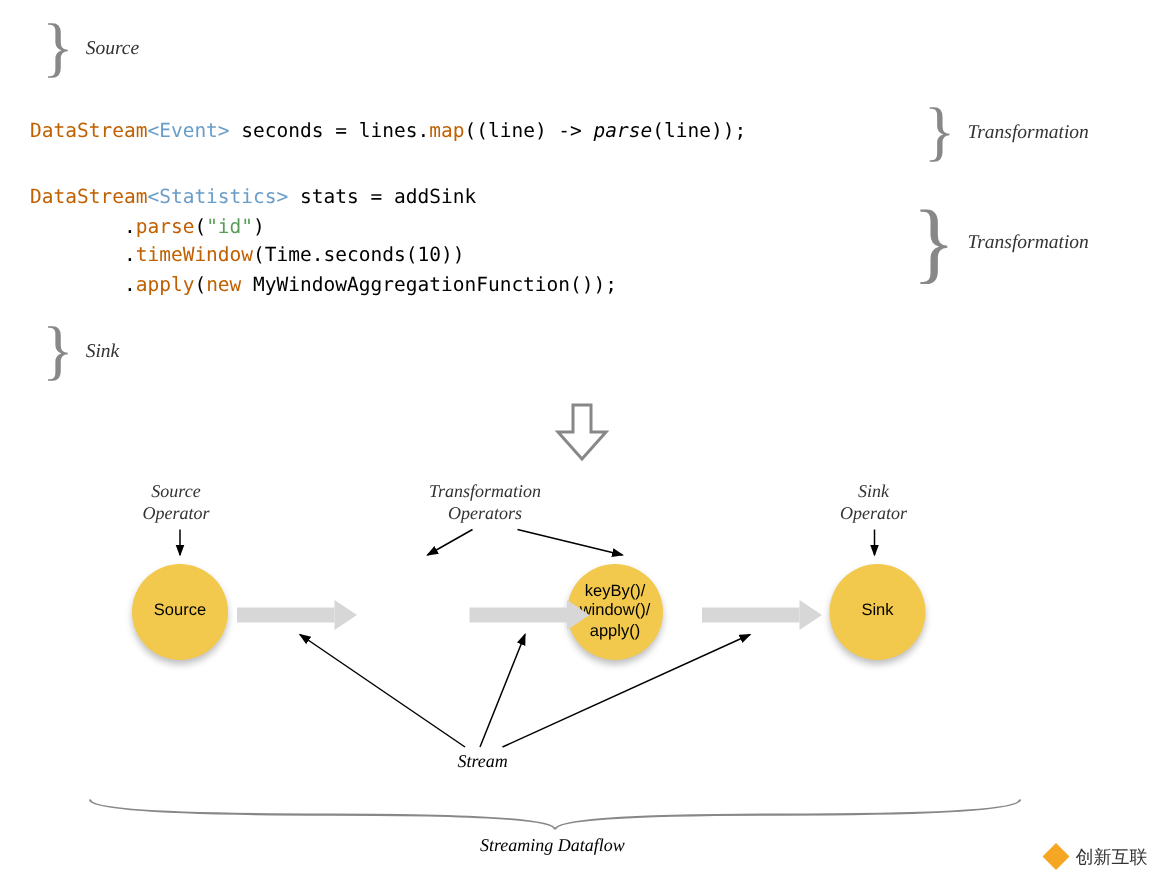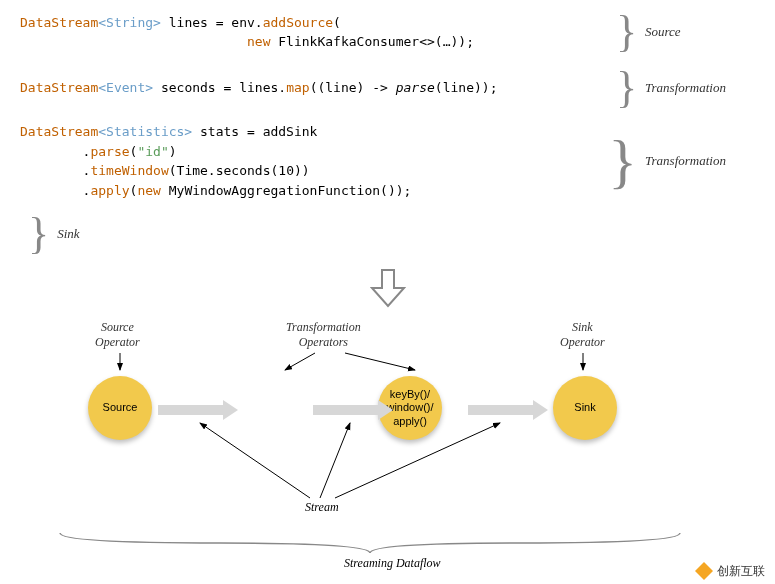--- a/index.html
+++ b/index.html
@@ -126,22 +126,20 @@
   .watermark .logo {
     width: 18px; height: 18px;
     background: #f5a623;
     clip-path: polygon(0 50%, 50% 0, 100% 50%, 50% 100%);
   }
 </style>
 </head>
 <body>
 
 <div class="code-label-row">
-  <div class="code-block"><span class="kw-type">DataStream</span><span class="kw-gen">&lt;String&gt;</span><span> lines = env.</span><span class="kw-method">addSource</span><span>(</span>
-                             <span class="kw-new">new</span><span> FlinkKafkaConsumer&lt;&gt;(…));</span></div>
   <div class="brace">}</div>
   <div class="label">Source</div>
 </div>
 
 <div class="code-label-row">
   <div class="code-block"><span class="kw-type">DataStream</span><span class="kw-gen">&lt;Event&gt;</span><span> seconds = lines.</span><span class="kw-method">map</span><span>((line) -&gt; </span><span class="kw-italic">parse</span><span>(line));</span></div>
   <div class="brace">}</div>
   <div class="label">Transformation</div>
 </div>
 
@@ -208,19 +206,19 @@
   <div class="flow-arrow" style="left:293px; width:80px;">
       <div class="bar"></div>
       <div class="head"></div>
     </div>
   <div class="flow-arrow" style="left:448px; width:80px;">
       <div class="bar"></div>
       <div class="head"></div>
     </div>
 
   <div class="stream-label" style="left:285px; top:182px;">Stream</div>
-  <div class="stream-label" style="left:300px; top:238px;margin-left:24px;">Streaming Dataflow</div>
+  <div class="stream-label" style="left:300px; top:238px;">Streaming Dataflow</div>
 </div>
 
 <div class="watermark">
   <div class="logo"></div>
   <span>创新互联</span>
 </div>
 
 </body></html>

